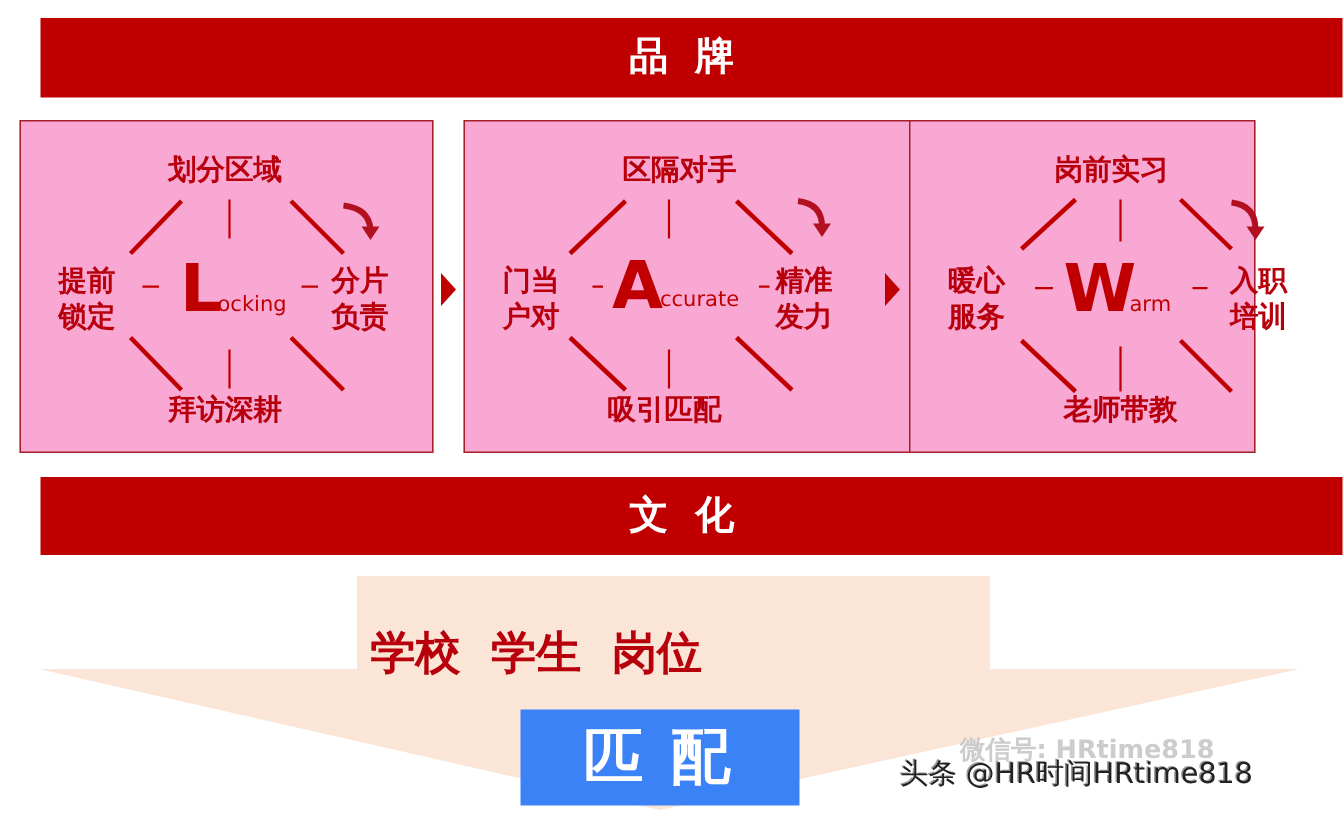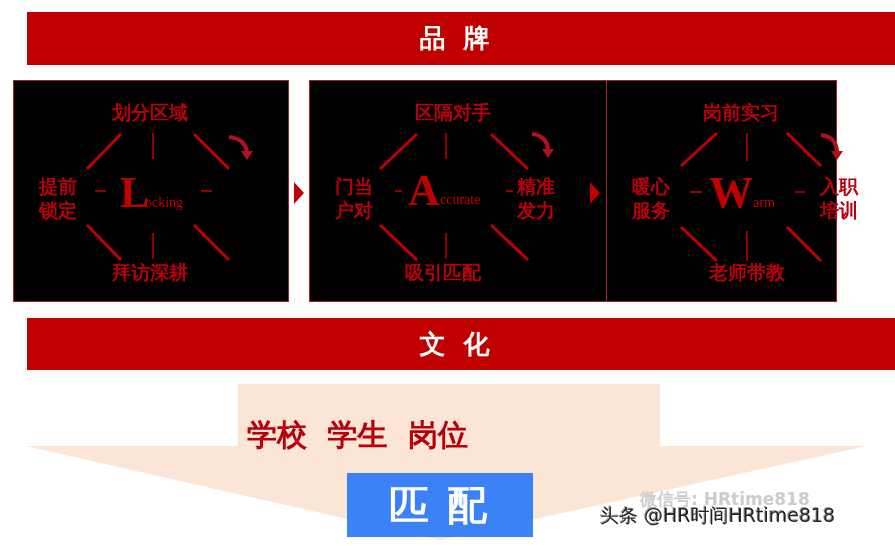--- a/index.html
+++ b/index.html
@@ -2,21 +2,21 @@
 <html><head>
 <meta charset="utf-8">
 <style>
   * { box-sizing: border-box; margin: 0; padding: 0; }
   body { width: 895px; height: 546px; background: #ffffff; position: relative; overflow: hidden;
          font-family: "DejaVu Sans", sans-serif; }
   .banner { position: absolute; left: 27px; width: 873px; background: #c00000; color: #fff;
             font-weight: bold; font-size: 26px; text-align: center; letter-spacing: 18px; }
   .banner.top { top: 12px; height: 53px; line-height: 53px; }
   .banner.mid { top: 318px; height: 52px; line-height: 52px; }
-  .panel { position: absolute; top: 80px; height: 222px; border: 1.5px solid #a5202a; background: #000000; font-family: Liberation Serif, serif; }
+  .panel { position: absolute; top: 80px; height: 222px; border: 1.5px solid #a5202a; background: #f9a8d4; }
   .panel svg { position: absolute; left: 0; top: 0; }
   .lbl { position: absolute; color: #b8000d; font-weight: bold; font-size: 19px; line-height: 24px; white-space: nowrap; }
   .lbl.side { width: 48px; text-align: center; }
   .big { position: absolute; color: #c00000; font-weight: bold; font-size: 44px; line-height: 44px; }
   .small { position: absolute; color: #c00000; font-size: 14px; line-height: 16px; }
   .arrow-right { position: absolute; width: 0; height: 0; }
   .funnel { position: absolute; left: 0; top: 0; }
   .funnel-text { position: absolute; left: 0; width: 715px; top: 415px; text-align: center;
                  color: #b8000d; font-weight: bold; font-size: 30px; word-spacing: 10px; }
   .match-box { position: absolute; left: 347px; top: 473px; width: 186px; height: 64px; background: #3b82f6;
@@ -49,20 +49,24 @@
         <line x1="187" y1="110" x2="198" y2="110"></line>
     </g>
     <path d="M215,56 Q232,58 233,72" stroke="#b01020" stroke-width="4" fill="none"></path>
     <polygon points="227,70 239,70 233,79" fill="#b01020"></polygon>
   </svg>
   <div class="lbl" style="left:98px; top:20px;">划分区域</div>
   <div class="lbl" style="left:98px; top:180px;">拜访深耕</div>
   <div class="lbl side" style="left:20px; top:94px;">
       <div>提前</div>
       <div>锁定</div>
+    </div>
+  <div class="lbl side" style="left:202px; top:94px;">
+      <div>分片</div>
+      <div>负责</div>
     </div>
   <div class="big" style="left:106px; top:90px;">L</div>
   <div class="small" style="left:131px; top:114px;">ocking</div>
 </div>
 
 <div class="arrow-right" style="left:294px; top:182px; border-top:11px solid transparent; border-bottom:11px solid transparent; border-left:10px solid #c00000;"></div>
 
 <div class="panel" style="left:309px; width:324px;">
   <svg width="276" height="222">
     <g stroke="#c00000" stroke-width="3">

